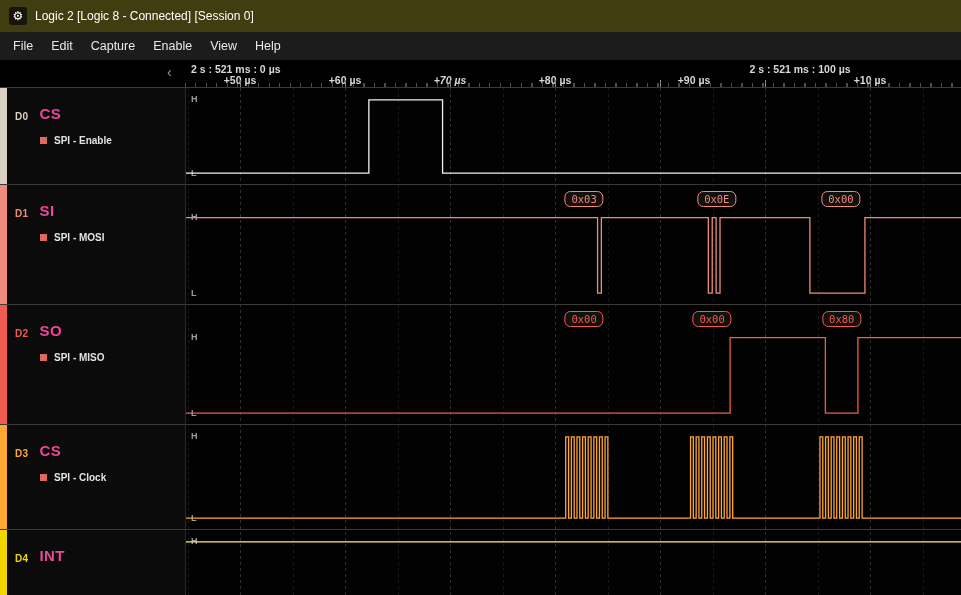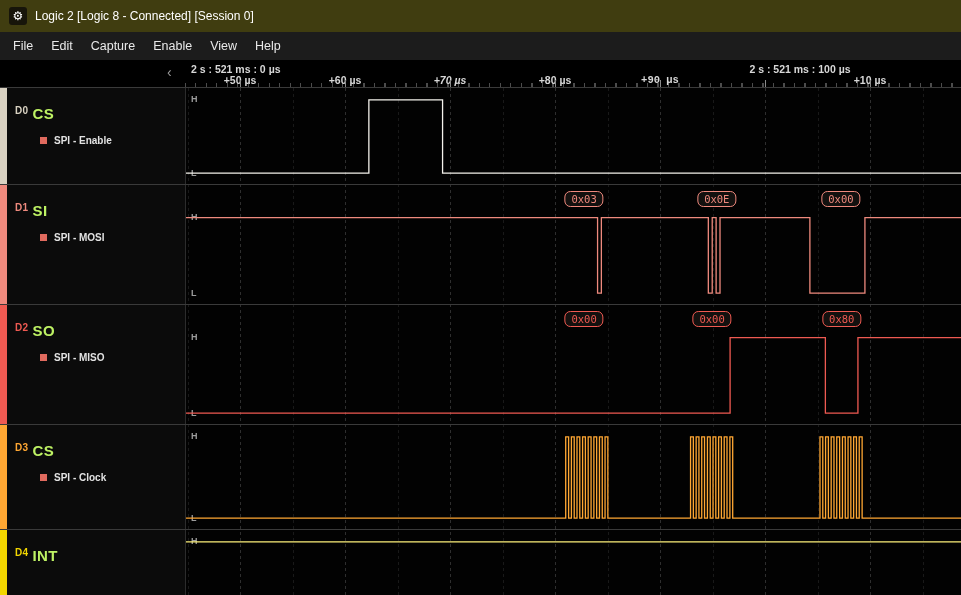--- a/index.html
+++ b/index.html
@@ -30,23 +30,23 @@
   
   .channels { position:relative; height:507px; overflow:hidden; background:#020202; }
   .grid-overlay { position:absolute; left:185px; top:0; width:776px; height:100%; pointer-events:none; }
   .gridline { position:absolute; top:0; bottom:0; width:1px; }
   .gridline.major { background-image:repeating-linear-gradient(180deg,#2e2e2e 0 3px,transparent 3px 6px); }
   .gridline.minor { background-image:repeating-linear-gradient(180deg,#191919 0 3px,transparent 3px 6px); }
 
   .channel-row { position:relative; display:flex; border-bottom:1px solid #3a3a3a; }
   .label-panel { width:185px; flex:none; position:relative; background:#0b0b0b; }
   .color-strip { position:absolute; left:0; top:0; bottom:0; width:7px; }
-  .ch-head { display:flex; align-items:flex-start; gap:4px; padding:17px 0 0 15px; }
+  .ch-head { display:flex; align-items:flex-end; gap:11px; padding:17px 0 0 15px; }
   .ch-id { font-size:10px; font-weight:bold; letter-spacing:.4px; }
-  .ch-name { color:#bef264; font-size:15px; font-weight:600; letter-spacing:.3px; }
+  .ch-name { color:#ec4899; font-size:15px; font-weight:600; letter-spacing:.3px; }
   .analyzer-row { display:flex; align-items:center; gap:7px; padding:13px 0 0 40px; }
   .analyzer-chip { width:7px; height:7px; flex:none; }
   .analyzer-label { color:#e2e2e2; font-size:10px; font-weight:bold; }
 
   .wave-area { position:relative; flex:1; border-left:1px solid #2c2c2c; }
   .level-label { position:absolute; left:5px; color:#9c9c9c; font-size:9px; font-weight:bold; }
   .trace-svg { position:absolute; left:0; top:0; width:100%; height:100%; display:block; }
   .annotation { position:absolute; top:6px; transform:translateX(-50%);
                 font-family:"DejaVu Sans Mono", monospace; font-size:10.5px; line-height:14px;
                 padding:0 6px; background:rgba(20,18,16,0.93); border:1px solid; border-radius:6px; }
@@ -72,21 +72,21 @@
 
   <div class="ruler">
     <div class="ruler-chevron">‹</div>
     <div class="ruler-ticks"></div>
   <div class="ruler-label row-top" style="left: 191px;">2 s : 521 ms : 0 µs</div>
       <div class="ruler-label row-top" style="left: 800px; transform: translateX(-50%);">2 s : 521 ms : 100 µs</div>
       <div class="ruler-label row-bottom" style="left: 240px; transform: translateX(-50%);">+50 µs</div>
       <div class="ruler-label row-bottom" style="left: 345px; transform: translateX(-50%);">+60 µs</div>
       <div class="ruler-label row-bottom" style="left: 450px; transform: translateX(-50%); font-style: italic;">+70 µs</div>
       <div class="ruler-label row-bottom" style="left: 555px; transform: translateX(-50%);">+80 µs</div>
-      <div class="ruler-label row-bottom" style="left: 660px; transform: translateX(-50%); font-family: Liberation Mono, monospace;">+90 µs</div>
+      <div class="ruler-label row-bottom" style="left: 694px; transform: translateX(-50%);">+90 µs</div>
       <div class="ruler-label row-bottom" style="left: 870px; transform: translateX(-50%);">+10 µs</div>
       <div class="ruler-majortick" style="left: 240px;"></div>
       <div class="ruler-majortick" style="left: 345px;"></div>
       <div class="ruler-majortick" style="left: 450px;"></div>
       <div class="ruler-majortick" style="left: 555px;"></div>
       <div class="ruler-majortick" style="left: 660px;"></div>
       <div class="ruler-majortick" style="left: 765px;"></div>
       <div class="ruler-majortick" style="left: 870px;"></div>
     </div>
 

